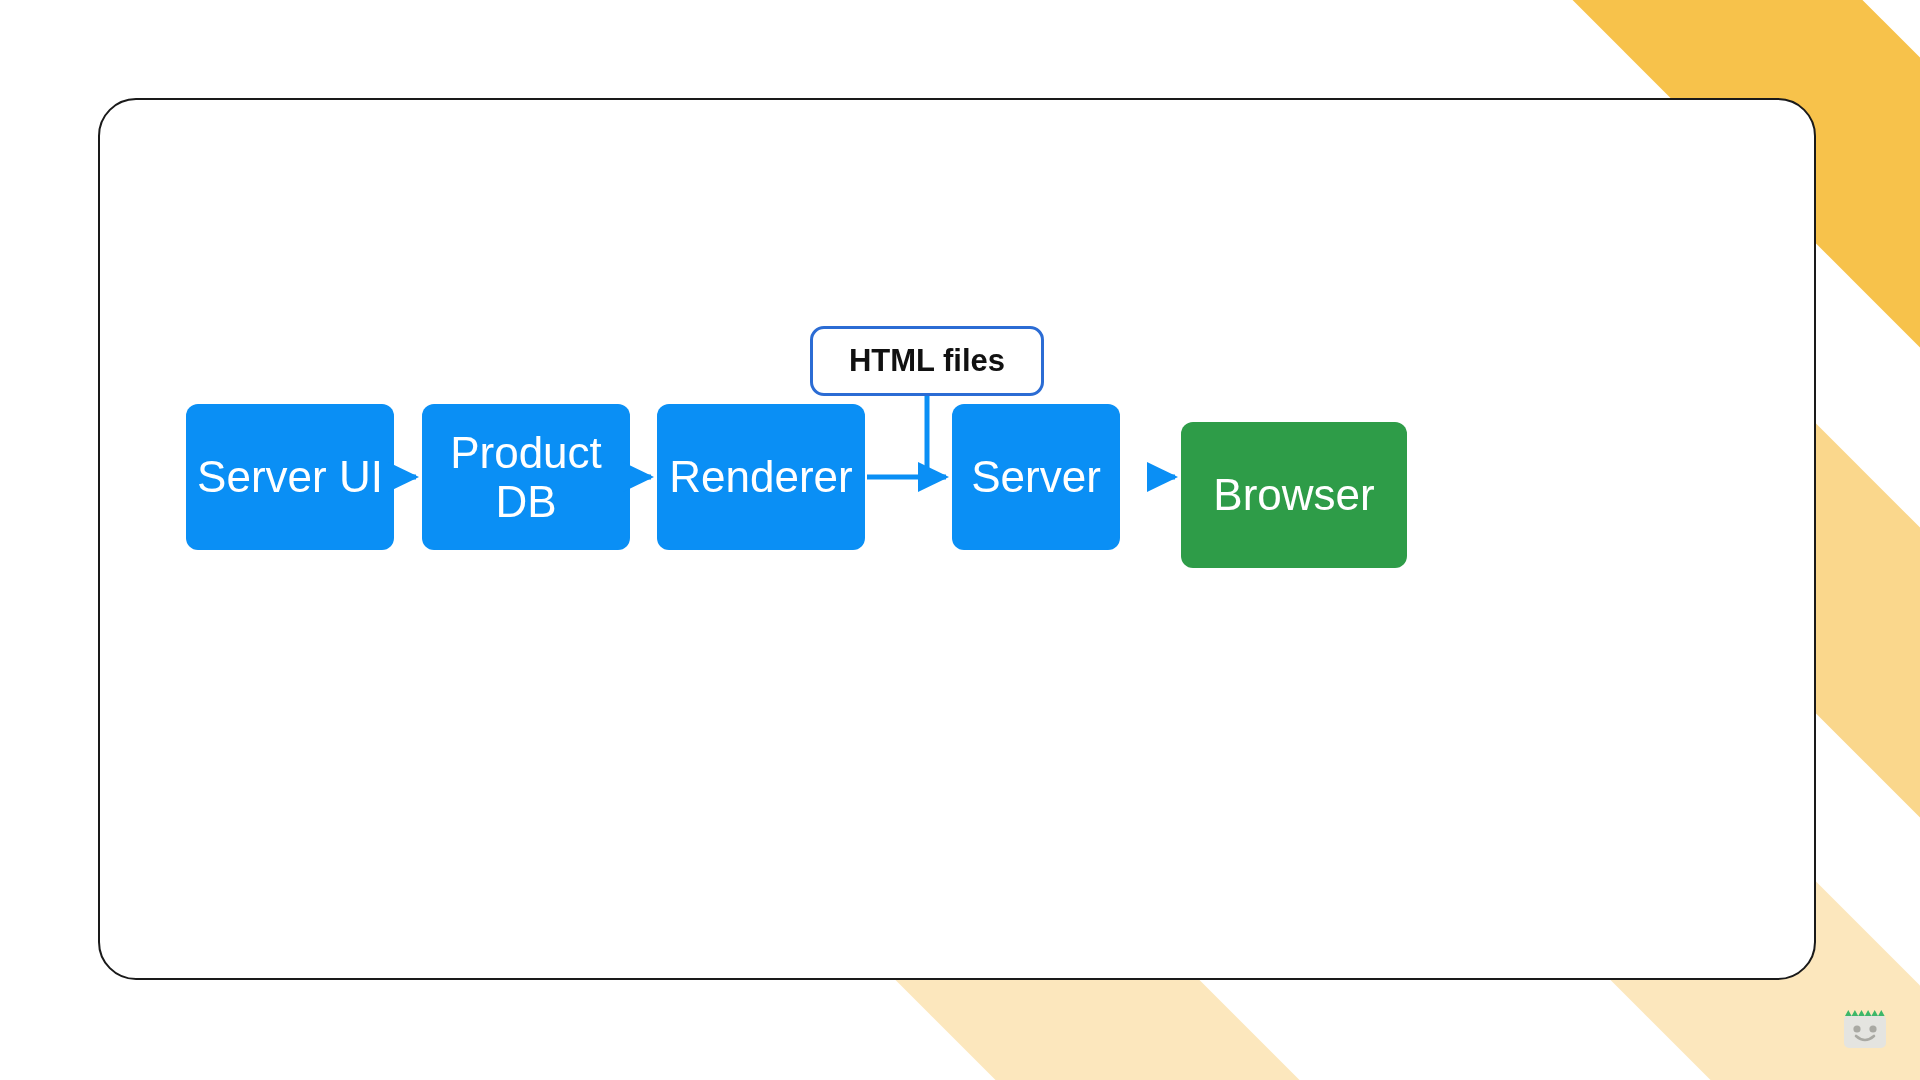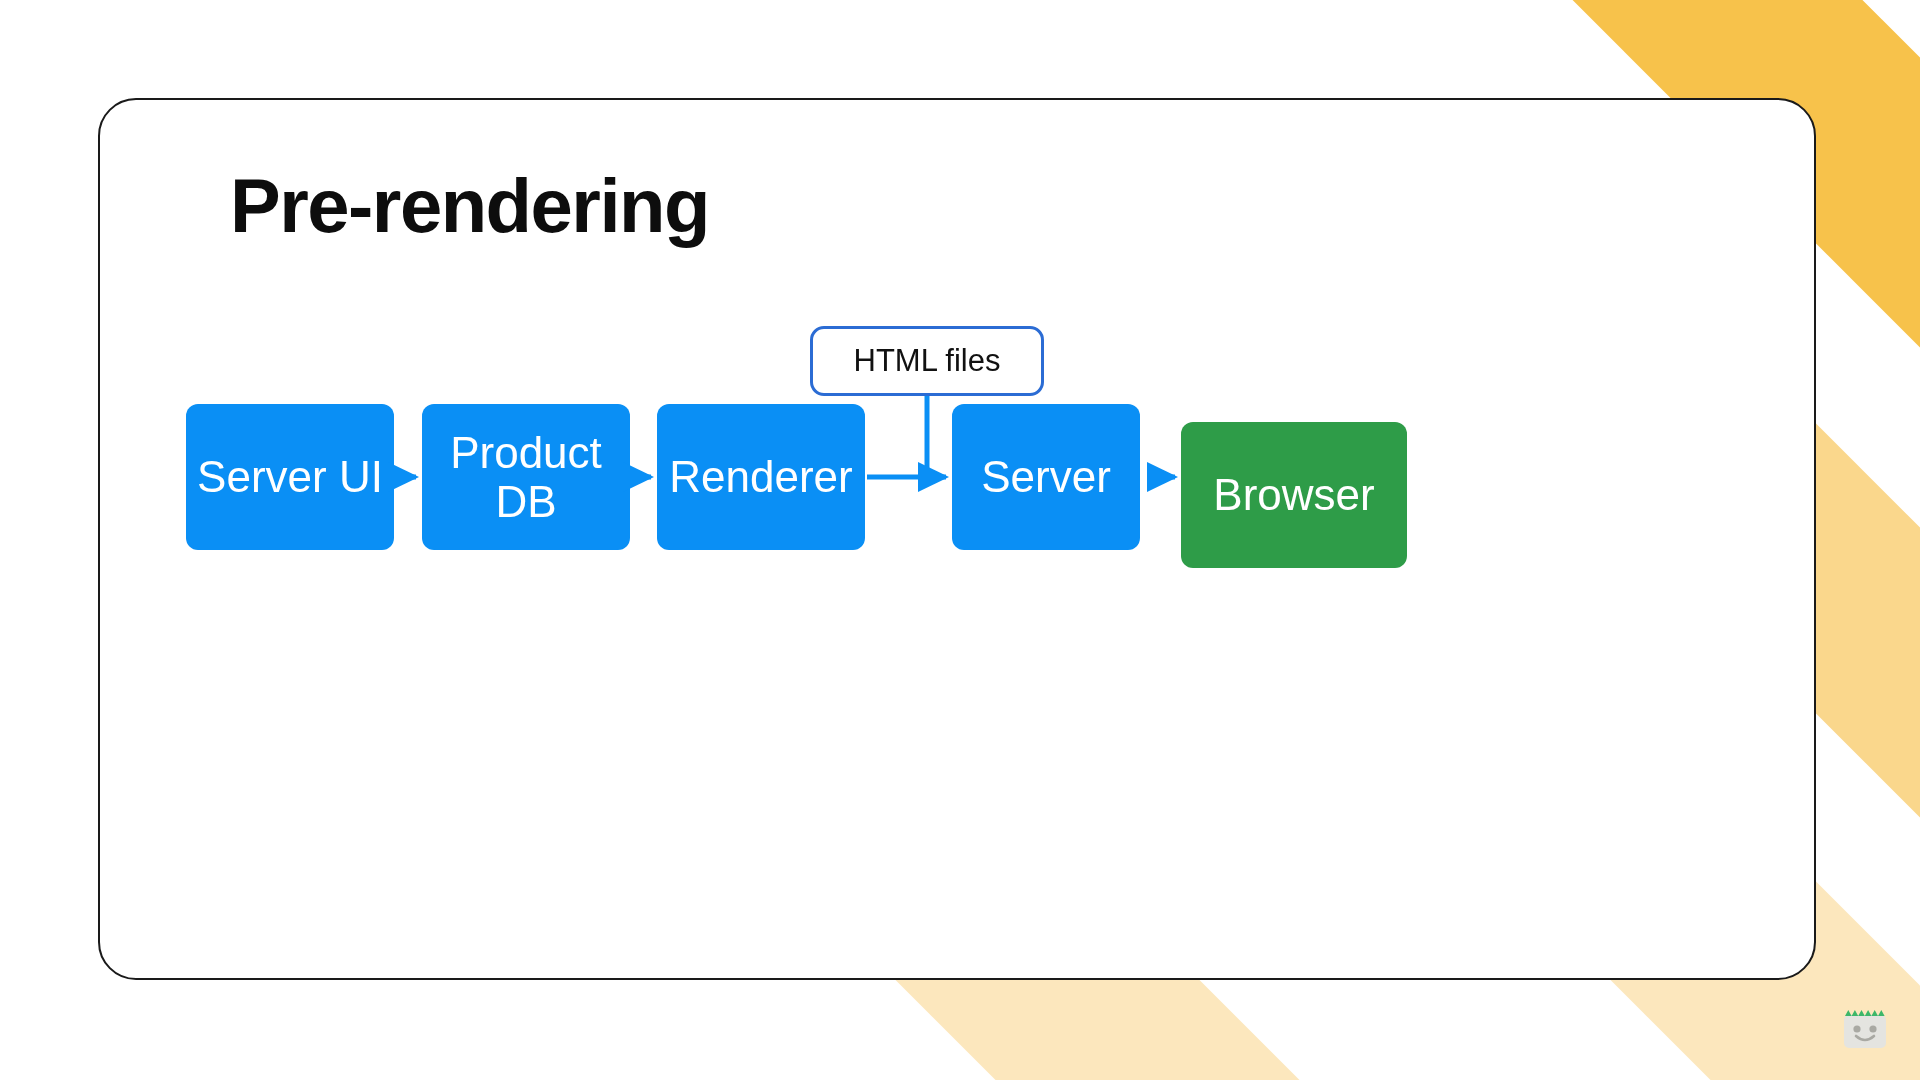--- a/index.html
+++ b/index.html
@@ -118,39 +118,39 @@
     box-sizing: border-box;
     padding: 4px 8px;
   }
   .node.blue  { background: #0A8FF5; }
   .node.green { background: #2E9C48; }
 
   
   #node-admin    { left: 86px;   top: 304px; width: 208px; height: 146px; }
   #node-product  { left: 322px;  top: 304px; width: 208px; height: 146px; }
   #node-renderer { left: 557px;  top: 304px; width: 208px; height: 146px; }
-  #node-server   { left: 852px;  top: 304px; width: 188px; height: 146px; }
+  #node-server   { left: 852px;  top: 304px; width: 168px; height: 146px; }
   #node-browser  { left: 1081px; top: 322px; width: 226px; height: 146px; }
 
   
   #callout-html {
     position: absolute;
     left: 710px;
     top: 226px;
     width: 234px;
     height: 70px;
     background: #ffffff;
     border: 3.5px solid #2B6CD4;
     border-radius: 14px;
     display: flex;
     align-items: center;
     justify-content: center;
     color: #111111;
     font-size: 31px;
-    font-weight: 400;
+    font-weight: 700;
     box-sizing: border-box;
     z-index: 4;
   }
 
   
   #connectors {
     position: absolute;
     left: 0;
     top: 0;
     width: 1718px;
@@ -176,21 +176,20 @@
 
   <div class="stripe-layer">
     <div class="stripe stripe-1"></div>
     <div class="stripe stripe-2"></div>
     <div class="stripe stripe-3"></div>
     <div class="stripe stripe-4"></div>
   </div>
 
   <div id="card">
 
-    <div id="page-title">Pre-rendering</div>
 
     <div id="diagram">
 
       <svg id="connectors" viewBox="0 0 1718 882" width="1718" height="882">
         <defs>
           <marker id="arrowhead" markerWidth="7" markerHeight="7" refX="5.6" refY="3" orient="auto" markerUnits="strokeWidth">
             <path d="M0,0 L6.2,3 L0,6 Z" fill="#0A8FF5"></path>
           </marker>
         </defs>
 

